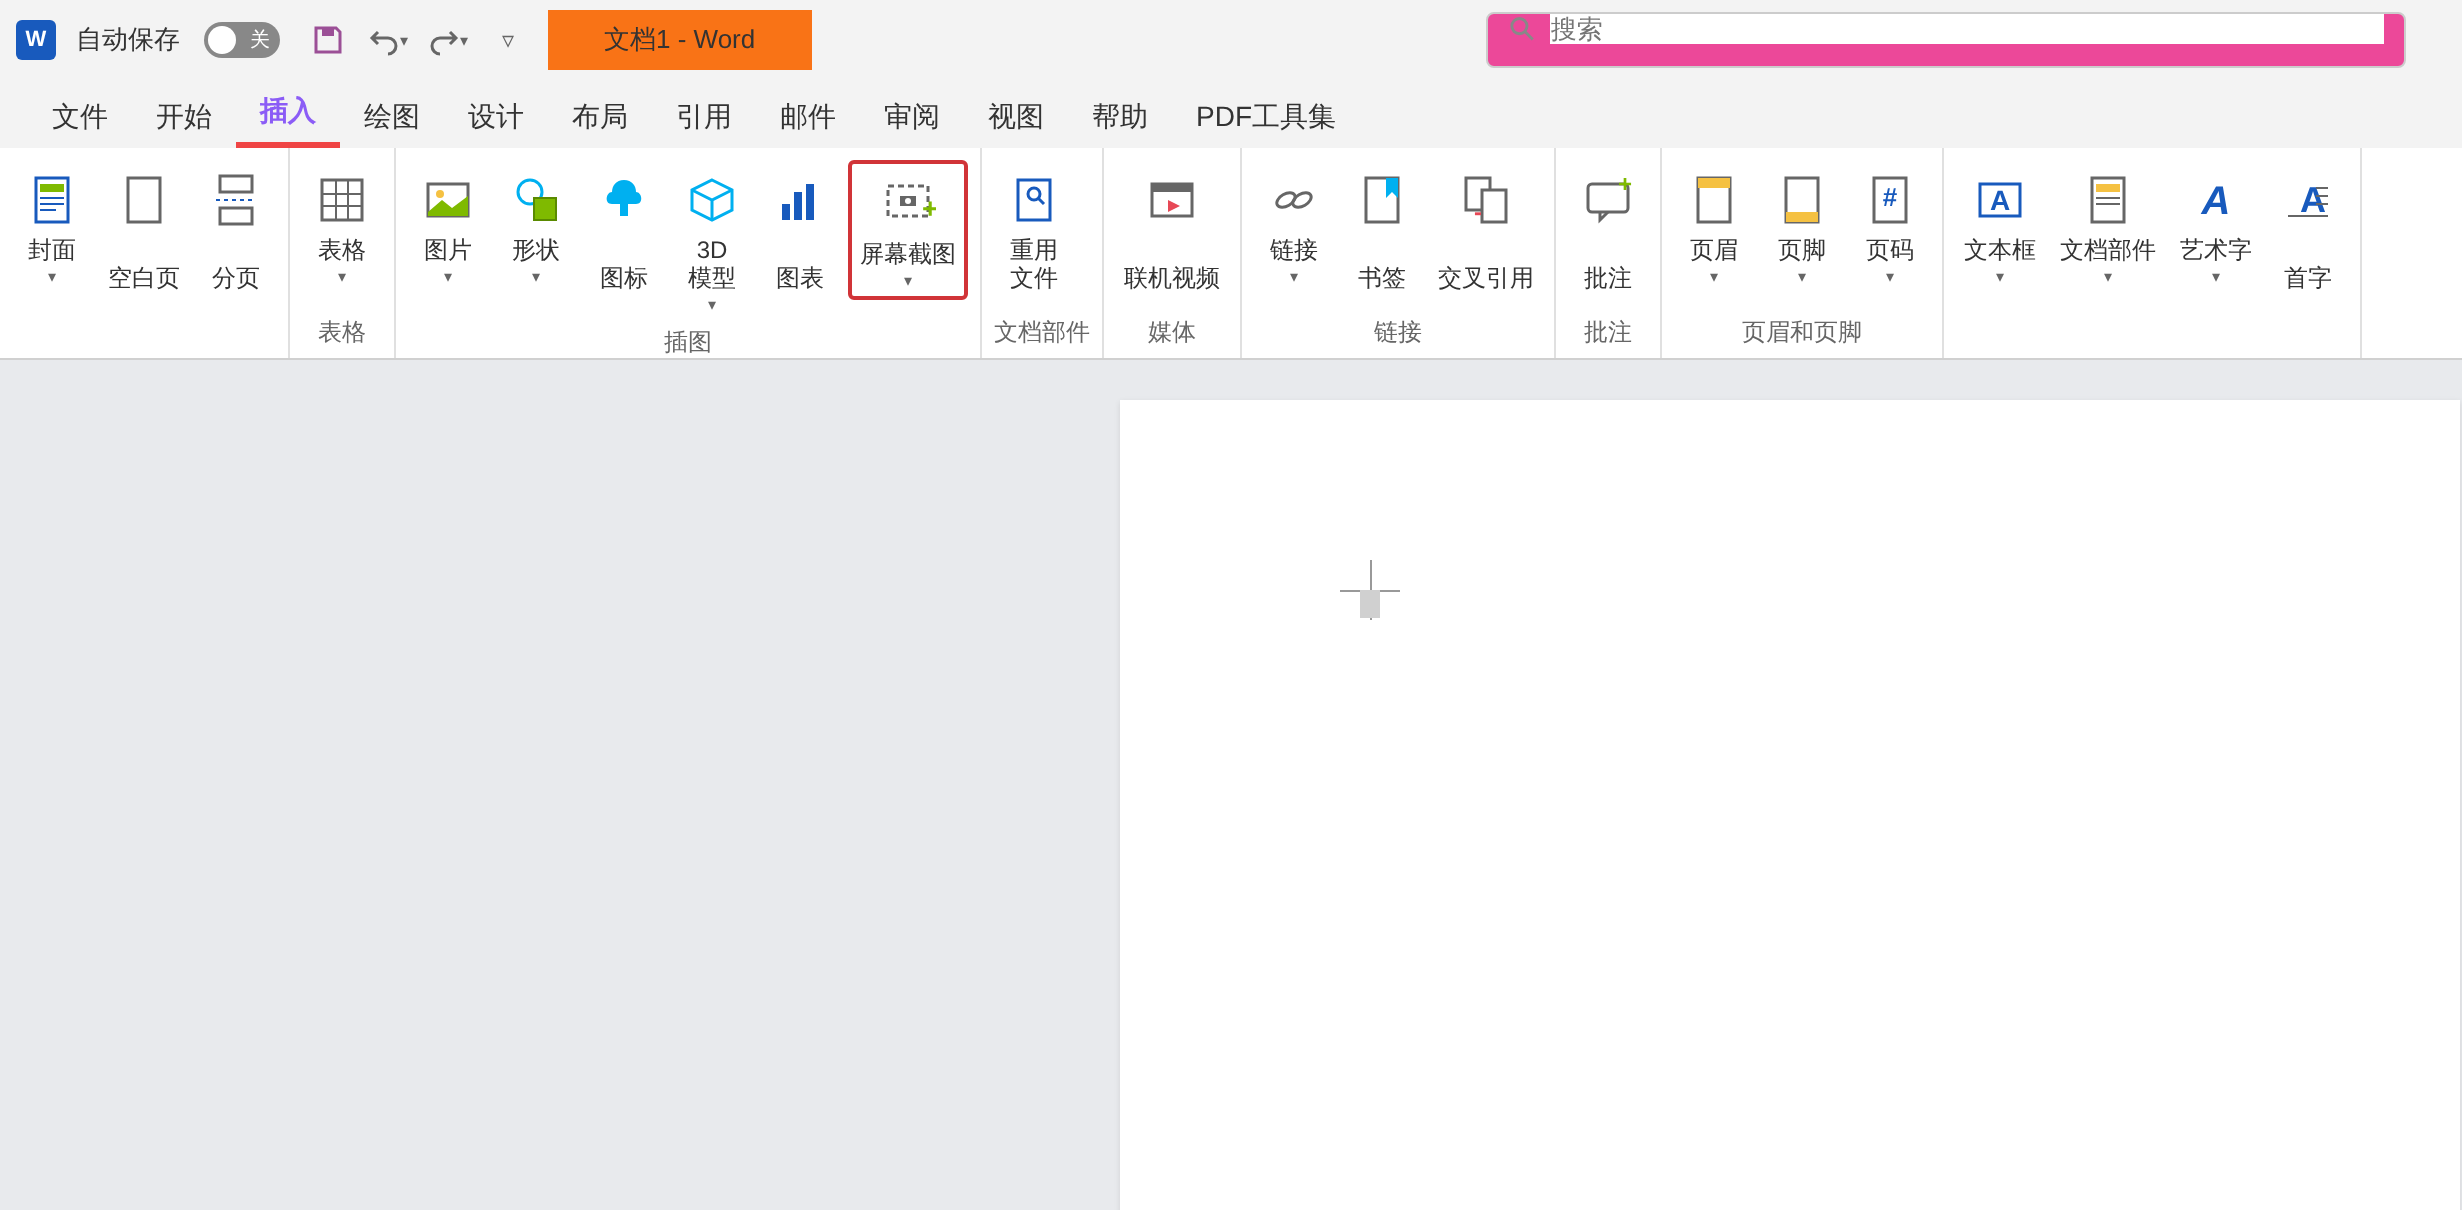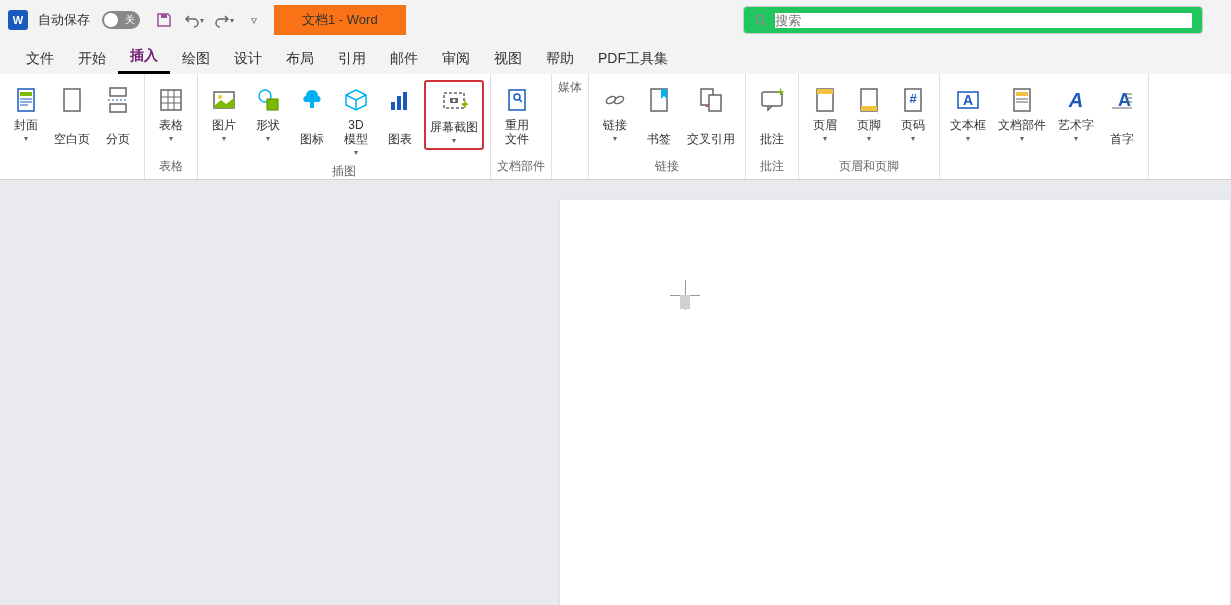--- a/index.html
+++ b/index.html
@@ -7,26 +7,26 @@
     
     .titlebar { height: 40px; background: #f3f3f3; display: flex; align-items: center; padding: 0 8px; }
     .word-icon { width: 20px; height: 20px; background: #185abd; color: white; font-weight: bold; font-size: 11px; display: flex; align-items: center; justify-content: center; border-radius: 3px; margin-right: 10px; }
     .autosave-label { font-size: 13px; margin-right: 12px; }
     .toggle { width: 38px; height: 18px; background: #888; border-radius: 9px; display: flex; align-items: center; padding: 0 2px; margin-right: 4px; position: relative; }
     .toggle-knob { width: 14px; height: 14px; background: #fff; border-radius: 50%; }
     .toggle-text { color: white; font-size: 10px; position: absolute; right: 5px; }
     .qat { display: flex; align-items: center; gap: 10px; margin-left: 10px; }
     .qat-btn { width: 20px; height: 20px; display: flex; align-items: center; justify-content: center; cursor: pointer; }
     .doc-title-wrap { background: #f97316; padding: 6px 28px; margin-left: 10px; font-size: 13px; }
-    .searchbox { margin-left: auto; margin-right: 20px; width: 460px; height: 28px; background: #22c55e; border: 1px solid #ccc; border-radius: 4px; display: flex; align-items: center; padding: 0 10px; gap: 8px; }
+    .searchbox { margin-left: auto; margin-right: 20px; width: 460px; height: 28px; background: #ec4899; border: 1px solid #ccc; border-radius: 4px; display: flex; align-items: flex-start; padding: 0 10px; gap: 8px; }
     .searchbox input { border: none; outline: none; width: 100%; font-size: 13px; }
     
     .tabs { display: flex; padding: 0 14px; background: #f3f3f3; height: 34px; align-items: end; }
     .tab { padding: 6px 12px; font-size: 14px; cursor: pointer; }
-    .tab.active { font-weight: bold; border-bottom: 3px solid #000000; color: #701a75; }
+    .tab.active { font-weight: bold; border-bottom: 3px solid #ef4444; color: #8b5cf6; }
     
     .ribbon { background: white; display: flex; height: 106px; border-bottom: 1px solid #d0d0d0; }
     .group { display: flex; flex-direction: column; border-right: 1px solid #e0e0e0; padding: 2px 6px 0 6px; }
     .group-items { display: flex; flex: 1; align-items: flex-start; gap: 4px; padding-top: 4px; }
     .group-label { text-align: center; font-size: 12px; color: #666; padding: 3px 0 4px 0; }
     .rbtn { display: flex; flex-direction: column; align-items: center; justify-content: flex-start; min-width: 40px; padding: 4px 4px 0 4px; cursor: pointer; border-radius: 3px; }
     .rbtn.highlighted { border: 2px solid #d13438; }
     .ricon { width: 32px; height: 32px; display: flex; align-items: center; justify-content: center; margin-bottom: 2px; }
     .rlabel { font-size: 12px; text-align: center; line-height: 14px; min-height: 28px; display: flex; flex-direction: column; justify-content: flex-end; }
     .dd-arrow { font-size: 8px; color: #666; }
@@ -221,20 +221,32 @@
               <circle cx="14" cy="11" r="3" fill="none" stroke="#185abd" stroke-width="1.5"></circle>
               <line x1="16" y1="13" x2="19" y2="16" stroke="#185abd" stroke-width="1.5"></line>
             </svg>
           </div>
           <div class="rlabel">重用<br>文件</div>
         </div>
       </div>
       <div class="group-label">文档部件</div>
     </div>
     <div class="group">
+      <div class="group-items">
+        <div class="rbtn">
+          <div class="ricon">
+            <svg width="28" height="28" viewBox="0 0 28 28">
+              <rect x="4" y="6" width="20" height="16" fill="none" stroke="#666" stroke-width="1.5"></rect>
+              <rect x="4" y="6" width="20" height="4" fill="#666"></rect>
+              <polygon points="12,14 12,20 18,17" fill="#e74856"></polygon>
+            </svg>
+          </div>
+          <div class="rlabel">联机视频</div>
+        </div>
+      </div>
       <div class="group-label">媒体</div>
     </div>
     <div class="group">
       <div class="group-items">
         <div class="rbtn">
           <div class="ricon">
             <svg width="28" height="28" viewBox="0 0 28 28">
               <ellipse cx="10" cy="14" rx="5" ry="3" fill="none" stroke="#666" stroke-width="1.5" transform="rotate(-30 10 14)"></ellipse>
               <ellipse cx="18" cy="14" rx="5" ry="3" fill="none" stroke="#666" stroke-width="1.5" transform="rotate(-30 18 14)"></ellipse>
             </svg>

